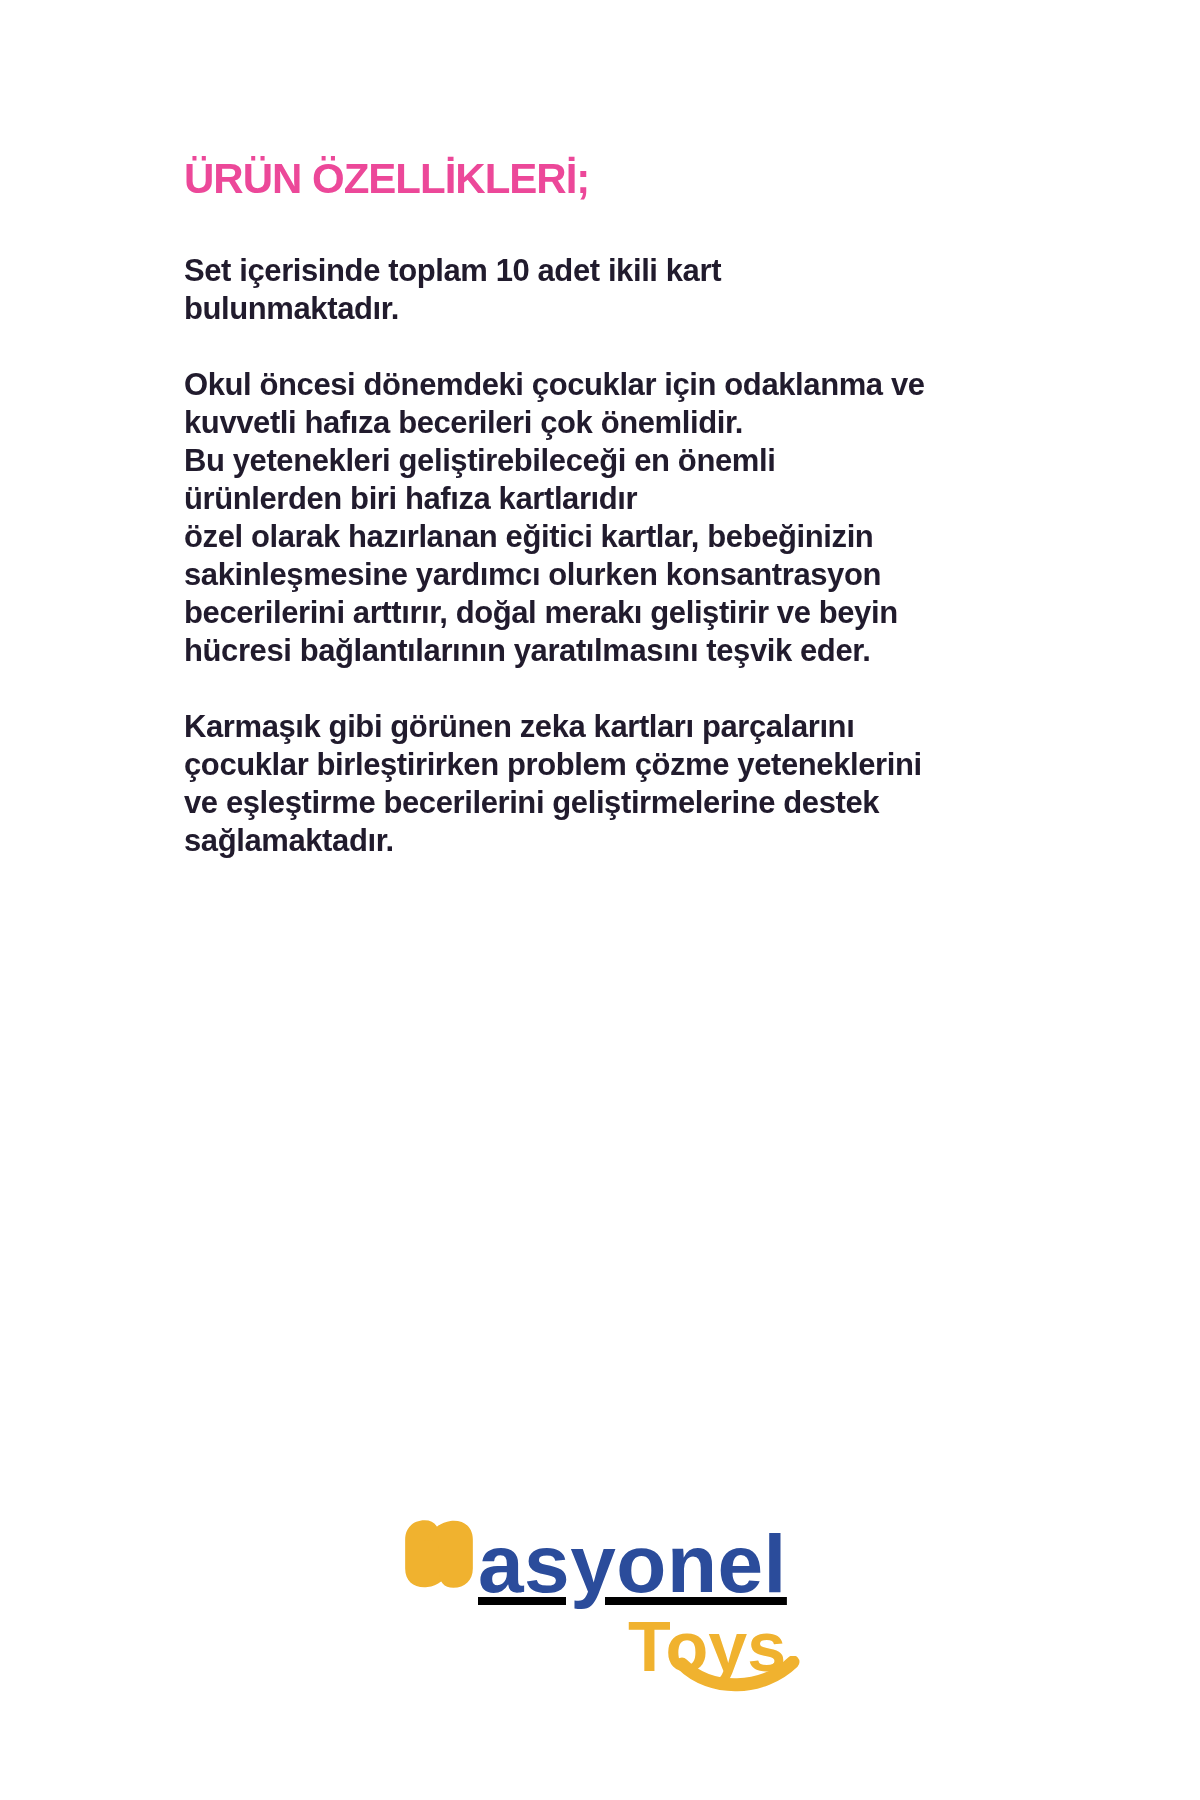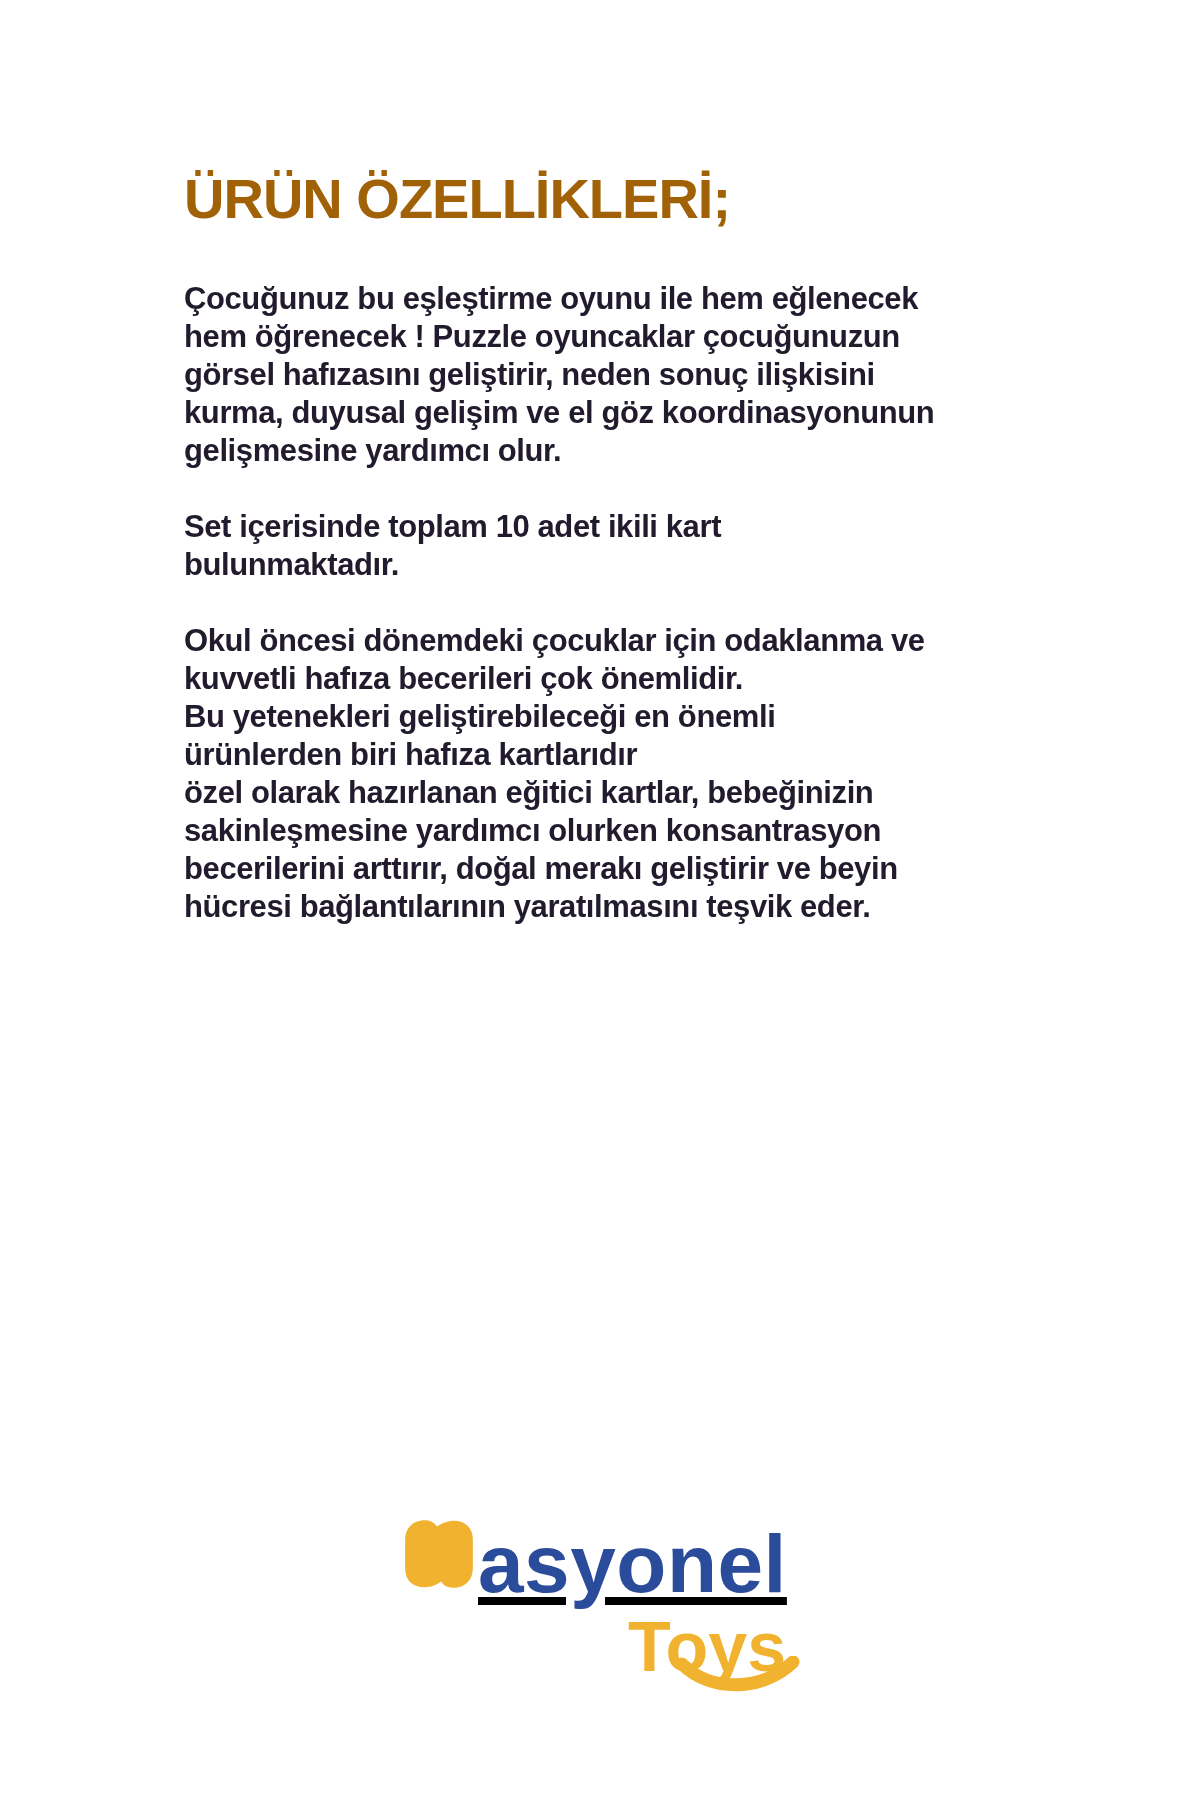--- a/index.html
+++ b/index.html
@@ -14,25 +14,25 @@
     overflow: hidden;
     position: relative;
   }
   .content {
     position: absolute;
     left: 184px;
     top: 156px;
     width: 900px;
   }
   .heading {
-    font-size: 56px;
+    font-size: 42px;
     font-weight: bold;
     letter-spacing: -1px;
-    color: #a16207;
-    margin: 12px 0 50px 0;
+    color: #ec4899;
+    margin: 0 0 50px 0;
     line-height: 1.1;
   }
   .para {
     font-size: 31px;
     font-weight: bold;
     letter-spacing: -0.4px;
     color: #211b2d;
     line-height: 38px;
     margin: 0 0 38px 0;
     white-space: pre-line;
@@ -77,35 +77,34 @@
     top: 138px;
     width: 125px;
     height: 42px;
   }
 </style>
 </head>
 <body>
 
 <div class="content">
   <h1 class="heading">ÜRÜN ÖZELLİKLERİ;</h1>
-  <p class="para">Çocuğunuz bu eşleştirme oyunu ile hem eğlenecek
-hem öğrenecek ! Puzzle oyuncaklar çocuğunuzun
-görsel hafızasını geliştirir, neden sonuç ilişkisini
-kurma, duyusal gelişim ve el göz koordinasyonunun
-gelişmesine yardımcı olur.</p>
   <p class="para">Set içerisinde toplam 10 adet ikili kart
 bulunmaktadır.</p>
   <p class="para">Okul öncesi dönemdeki çocuklar için odaklanma ve
 kuvvetli hafıza becerileri çok önemlidir.
 Bu yetenekleri geliştirebileceği en önemli
 ürünlerden biri hafıza kartlarıdır
 özel olarak hazırlanan eğitici kartlar, bebeğinizin
 sakinleşmesine yardımcı olurken konsantrasyon
 becerilerini arttırır, doğal merakı geliştirir ve beyin
 hücresi bağlantılarının yaratılmasını teşvik eder.</p>
+  <p class="para">Karmaşık gibi görünen zeka kartları parçalarını
+çocuklar birleştirirken problem çözme yeteneklerini
+ve eşleştirme becerilerini geliştirmelerine destek
+sağlamaktadır.</p>
 </div>
 
 <div class="logo">
   <div class="logo-row1">
     <svg class="n-mark" viewBox="0 0 100 100" xmlns="http://www.w3.org/2000/svg">
       <path d="M30 3 C14 3 3 14 3 30 L3 70 C3 88 16 98 34 96 C48 94 60 85 70 68 C58 72 50 66 50 54 L50 26 C50 11 43 3 30 3 Z" fill="#f0b22f"></path>
       <path d="M70 97 C86 97 97 86 97 70 L97 30 C97 12 84 2 66 4 C52 6 40 15 30 32 C42 28 50 34 50 46 L50 74 C50 89 57 97 70 97 Z" fill="#f0b22f"></path>
     </svg>
     <span class="brand-first">asyonel</span>
   </div>

